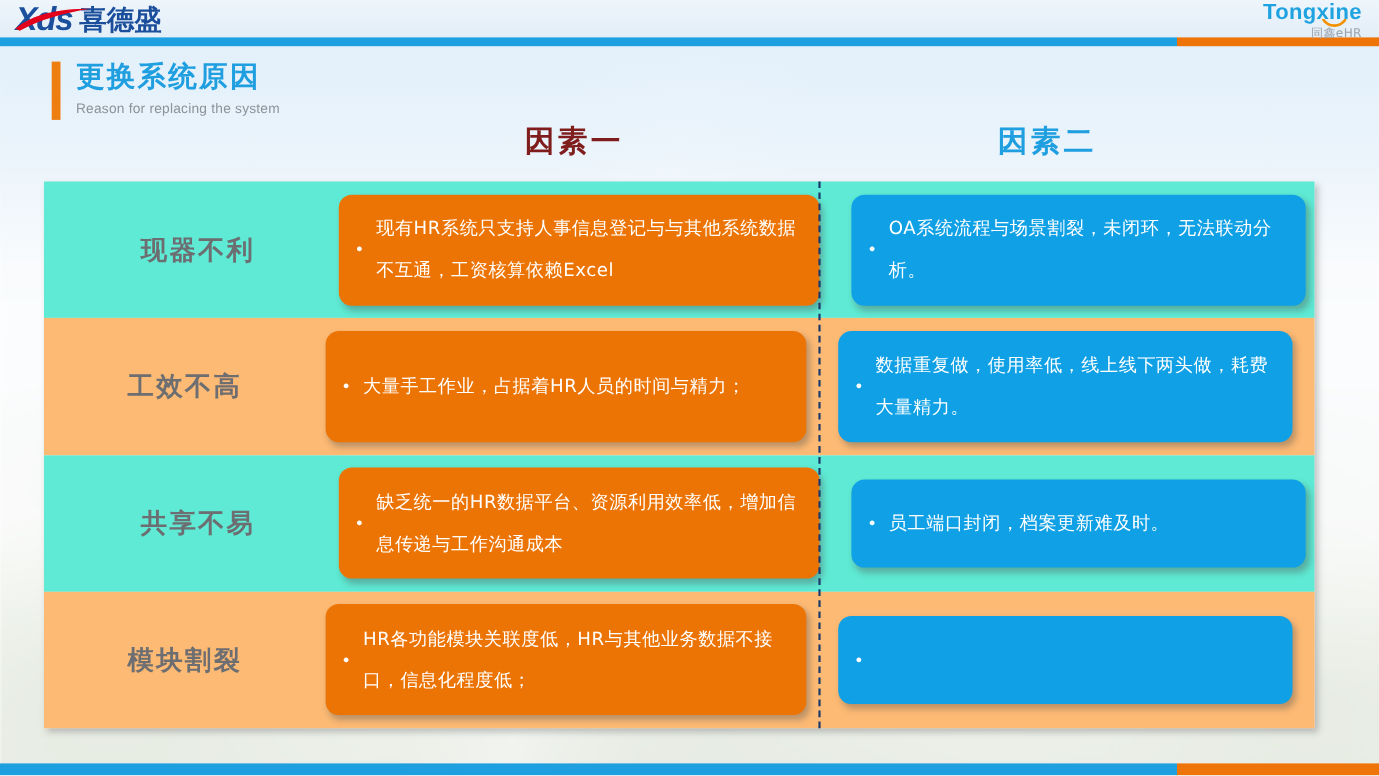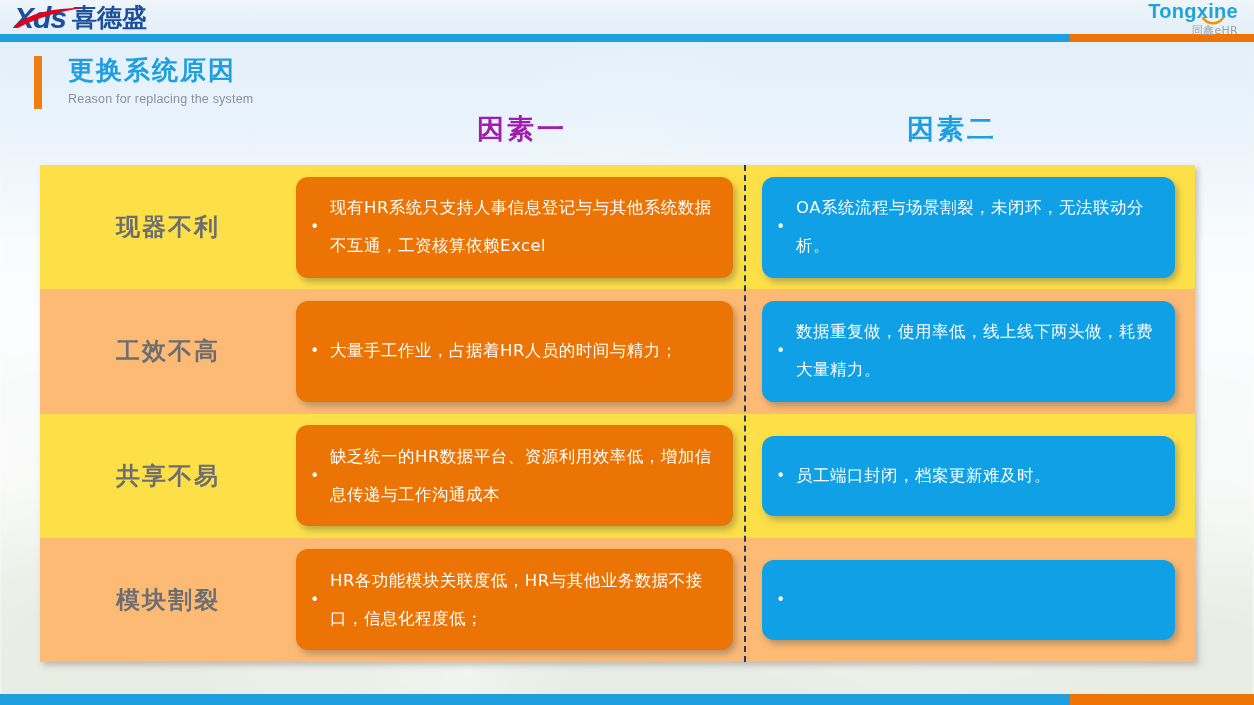--- a/index.html
+++ b/index.html
@@ -131,24 +131,24 @@
     color: #9aa3aa;
     line-height: 12px;
     margin-top: 4px;
     letter-spacing: 0.3px;
     font-family: "DejaVu Sans", sans-serif;
   }
 
   
   .title-block {
     position: absolute;
-    left: 34px; top: 54px;
+    left: 47px; top: 54px;
     z-index: 8;
     display: flex;
-    gap: 26px;
+    gap: 14px;
   }
   .title-bar {
     width: 8px;
     height: 53px;
     background: #ef7e10;
     flex: none;
     margin-top: 2px;
   }
   .title-main {
     font-size: 26px;
@@ -175,41 +175,41 @@
     z-index: 8;
   }
   .col-head {
     position: absolute;
     font-size: 27px;
     font-weight: bold;
     letter-spacing: 3px;
     line-height: 34px;
     font-family: "DejaVu Sans", sans-serif;
   }
-  .col-head.one  { left: 167px; color: #a21caf; text-align: center; }
+  .col-head.one  { left: 167px; color: #7f1d1d; text-align: center; }
   .col-head.two  { left: 597px; color: #1f9fe0; }
 
   
   .table {
     position: absolute;
     left: 40px; top: 165px;
     width: 1155px;
     height: 497px;
     z-index: 8;
     box-shadow: 3px 3px 6px rgba(90,90,90,0.35);
     background: #f4f4f4;
   }
   .row {
     position: relative;
     display: flex;
     align-items: center;
     height: 124.25px;
     width: 100%;
   }
-  .row.odd  { background: #fde047; }
+  .row.odd  { background: #5eead4; padding-left: 12px; }
   .row.even { background: #fdba74; }
 
   .row-label {
     width: 256px;
     flex: none;
     text-align: center;
     font-size: 24px;
     font-weight: bold;
     color: #6d6e71;
     letter-spacing: 2px;

